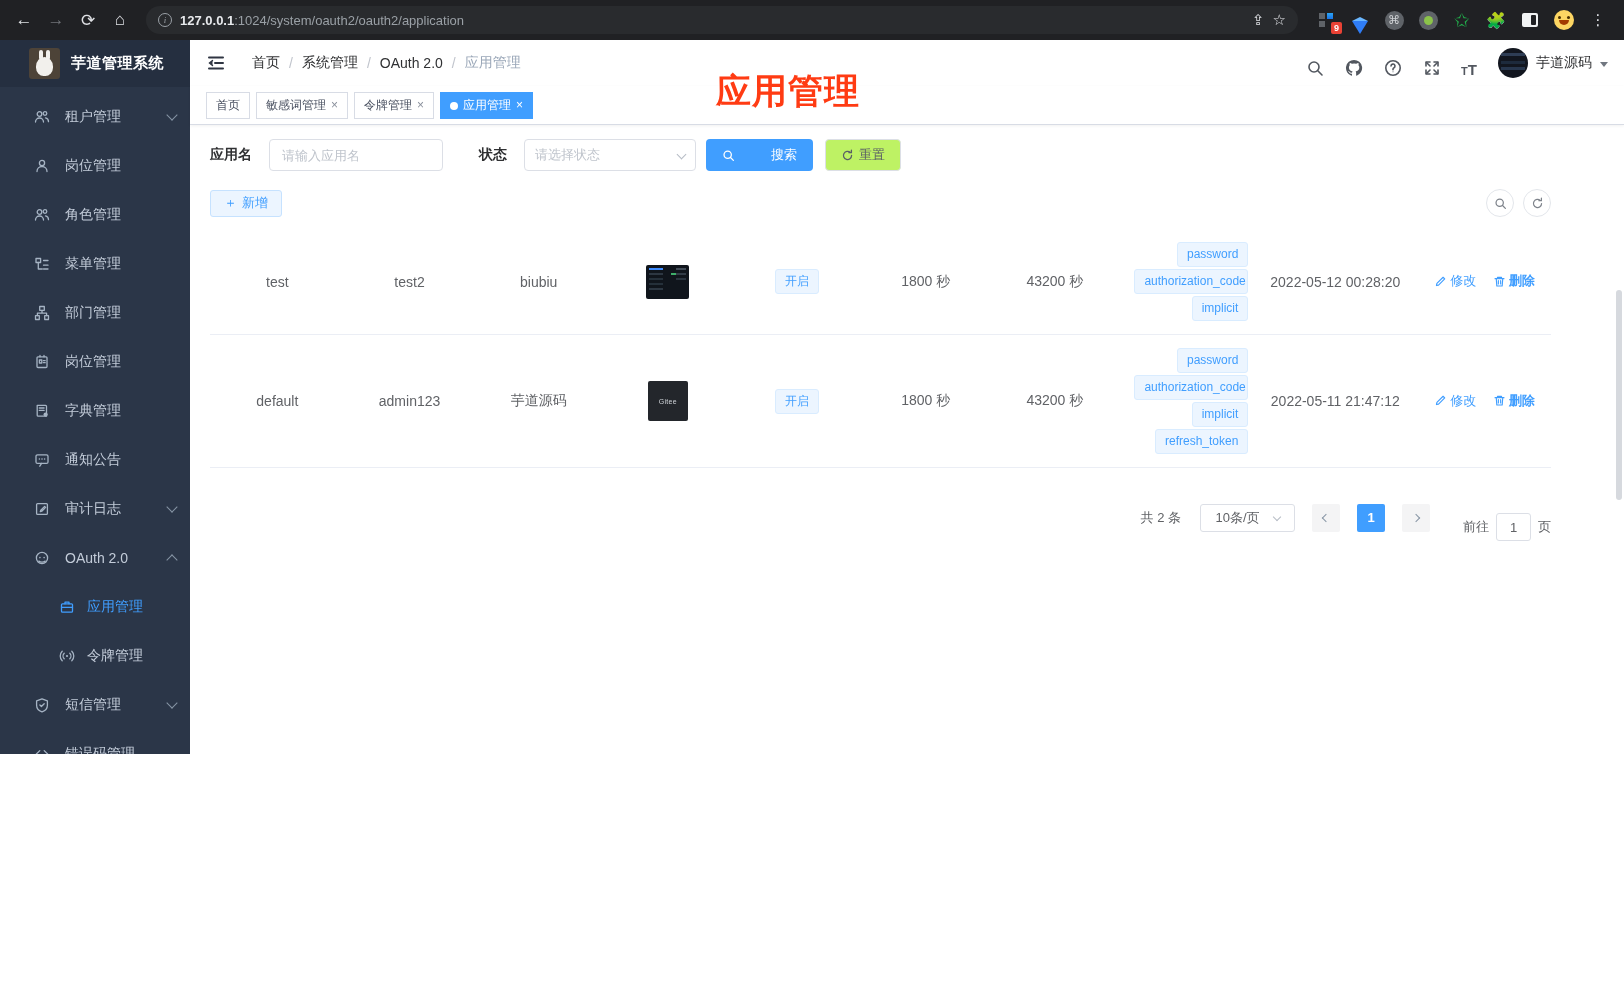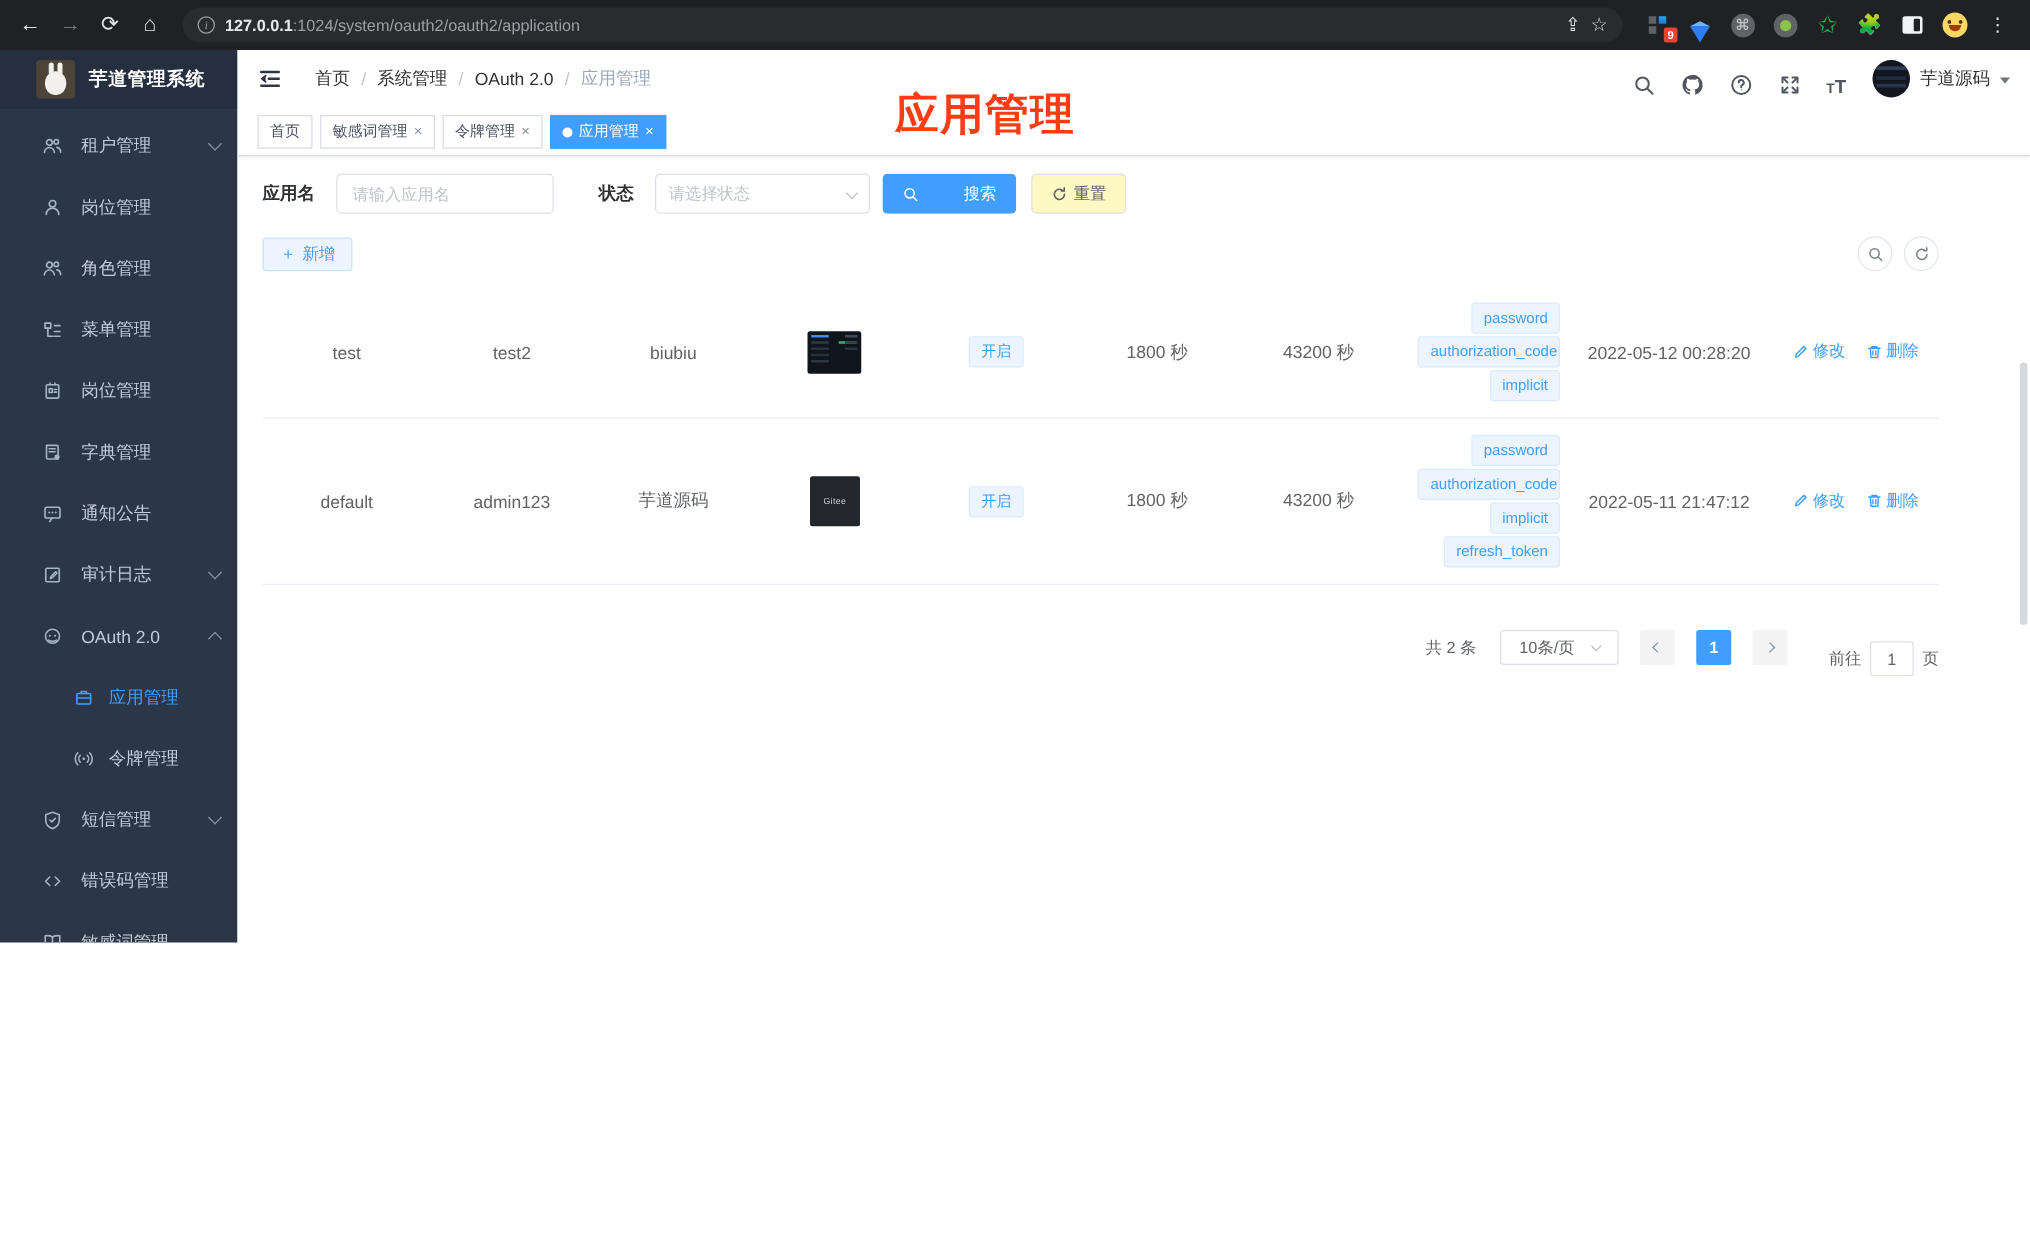--- a/index.html
+++ b/index.html
@@ -94,21 +94,21 @@
   .content { flex:1; padding:14px 73px 0 20px; position:relative; }
   .filter { display:flex; align-items:center; height:32px; margin-bottom:18px; }
   .flabel { font-size:14px; font-weight:bold; color:#303133; margin-right:17px; }
   .finput { width:174px; height:32px; border:1px solid #dcdfe6; border-radius:4px; padding:0 12px; font-size:13px; color:#606266; outline:none; }
   .finput::placeholder { color:#bfc4cc; }
   .fselect { width:172px; height:32px; border:1px solid #dcdfe6; border-radius:4px; padding:0 10px; font-size:13px; color:#bfc4cc; display:flex; align-items:center; justify-content:space-between; cursor:pointer; }
   .fselect .chev { border-color:#b6bcc5; width:7px; height:7px; margin-top:-2px;}
   .gap1 { width:36px; }
   .btn { height:32px; border-radius:4px; font-size:13px; display:inline-flex; align-items:center; justify-content:center; gap:5px; cursor:pointer; border:1px solid transparent; padding:0 15px; }
   .btn-primary { background:#409eff; color:#fff; margin-left:10px;gap:36px; }
-  .btn-plain { background:#fef9c3; border-color:#dcdfe6; color:#5a5e66; margin-left:12px; }
+  .btn-plain { background:#bef264; border-color:#dcdfe6; color:#5a5e66; margin-left:12px; }
   .btn svg { width:13px; height:13px; fill:none; stroke:currentColor; stroke-width:1.6; stroke-linecap:round; }
   .toolrow { display:flex; align-items:center; margin-bottom:12px; }
   .btn-add { height:27px; background:#ecf5ff; border:1px solid #c6e2ff; color:#409eff; border-radius:3px; font-size:13px; padding:0 13px; display:inline-flex; align-items:center; gap:5px; cursor:pointer; }
   .roundbtns { margin-left:auto; display:flex; gap:9px; }
   .rbtn { width:28px; height:28px; border-radius:50%; border:1px solid #e3e6eb; background:#fff; color:#7d828a; display:flex; align-items:center; justify-content:center; cursor:pointer; }
   .rbtn svg { width:13px; height:13px; fill:none; stroke:currentColor; stroke-width:1.5; stroke-linecap:round; }
 
   
   table.grid { width:100%; border-collapse:collapse; table-layout:fixed; }
   table.grid th { background:#fafbfc; font-size:14px; color:#4e5360; font-weight:bold; height:37px; text-align:center; }
@@ -116,21 +116,21 @@
   table.grid tr.hrow th { border-bottom:1px solid #ebeef5; }
   .tag { display:inline-block; background:#ecf5ff; border:1px solid #d9ecff; color:#409eff; font-size:12px; height:25px; line-height:23px; padding:0 9px; border-radius:3px; white-space:nowrap; }
   .grants { display:flex; flex-direction:column; align-items:flex-end; gap:2px; }
   .tag.clip { max-width:114px; overflow:hidden; }
   .appicon1 { width:43px; height:34px; margin:0 auto; background:#10151c; border-radius:2px; position:relative; overflow:hidden; }
   .appicon1::before { content:""; position:absolute; left:3px; top:3px; width:14px; height:2px; background:#3f8cff; box-shadow:0 5px 0 #2d3742, 0 10px 0 #25303a, 0 15px 0 #25303a, 0 20px 0 #2d3742, 22px 5px 0 #3fae6a; }
   .appicon1::after { content:""; position:absolute; right:3px; top:3px; width:10px; height:2px; background:#424c58; box-shadow:0 5px 0 #323c47, 0 10px 0 #2a343f; }
   .appicon2 { width:40px; height:40px; margin:0 auto; background:#23262b; border-radius:2px; display:flex; align-items:center; justify-content:center; }
   .appicon2 span { color:#cfd3d8; font-size:7px; letter-spacing:.3px; }
   .act { color:#409eff; font-size:13px; cursor:pointer; display:inline-flex; align-items:center; gap:3px; }
-  .act + .act { margin-left:13px; }
+  .act + .act { margin-left:13px;font-weight:bold; }
   .act svg { width:13px; height:13px; fill:none; stroke:currentColor; stroke-width:1.4; stroke-linecap:round; stroke-linejoin:round; }
 
   
   .pager { display:flex; align-items:center; justify-content:flex-end; margin-top:26px; gap:9px; font-size:13px; color:#606266; }
   .psel { width:95px; height:28px; border:1px solid #dcdfe6; border-radius:3px; display:flex; align-items:center; justify-content:center; gap:14px; color:#606266; cursor:pointer; margin-left:10px; }
   .psel .chev { width:6px; height:6px; border-color:#b6bcc5; margin-top:-2px; }
   .pbtn { width:28px; height:28px; background:#f4f4f5; border-radius:2px; display:flex; align-items:center; justify-content:center; cursor:pointer; color:#bfc4cc; margin-left:8px; }
   .pbtn .chev { width:6px; height:6px; border-width:1.5px; margin:0; }
   .pbtn .chev.left { transform:rotate(135deg); }
   .pbtn .chev.right { transform:rotate(-45deg); }
@@ -232,20 +232,31 @@
         <span class="lbl">角色管理</span>
       </li>
       <li class="m-item">
         <span class="mi">
             <svg viewBox="0 0 16 16">
               <rect x="2" y="2.5" width="4.6" height="4"></rect>
               <path d="M9.5 4.5H14M4.3 6.5V13h4M9.5 9.2H14M9.5 13H14"></path>
             </svg>
           </span>
         <span class="lbl">菜单管理</span>
+      </li>
+      <li class="m-item">
+        <span class="mi">
+            <svg viewBox="0 0 16 16">
+              <rect x="5.7" y="1.5" width="4.6" height="3.8"></rect>
+              <rect x="1.5" y="10.7" width="3.8" height="3.8"></rect>
+              <rect x="10.7" y="10.7" width="3.8" height="3.8"></rect>
+              <path d="M8 5.3v2.9M3.4 10.7V8.2h9.2v2.5"></path>
+            </svg>
+          </span>
+        <span class="lbl">部门管理</span>
       </li>
       <li class="m-item">
         <span class="mi">
             <svg viewBox="0 0 16 16">
               <rect x="3" y="2.8" width="10" height="10.7" rx="1"></rect>
               <path d="M6 2.8V1.5M10 2.8V1.5"></path>
               <rect x="5.4" y="6" width="2.4" height="3"></rect>
               <path d="M9.4 6.6h1.8M9.4 8.7h1.8"></path>
             </svg>
           </span>

